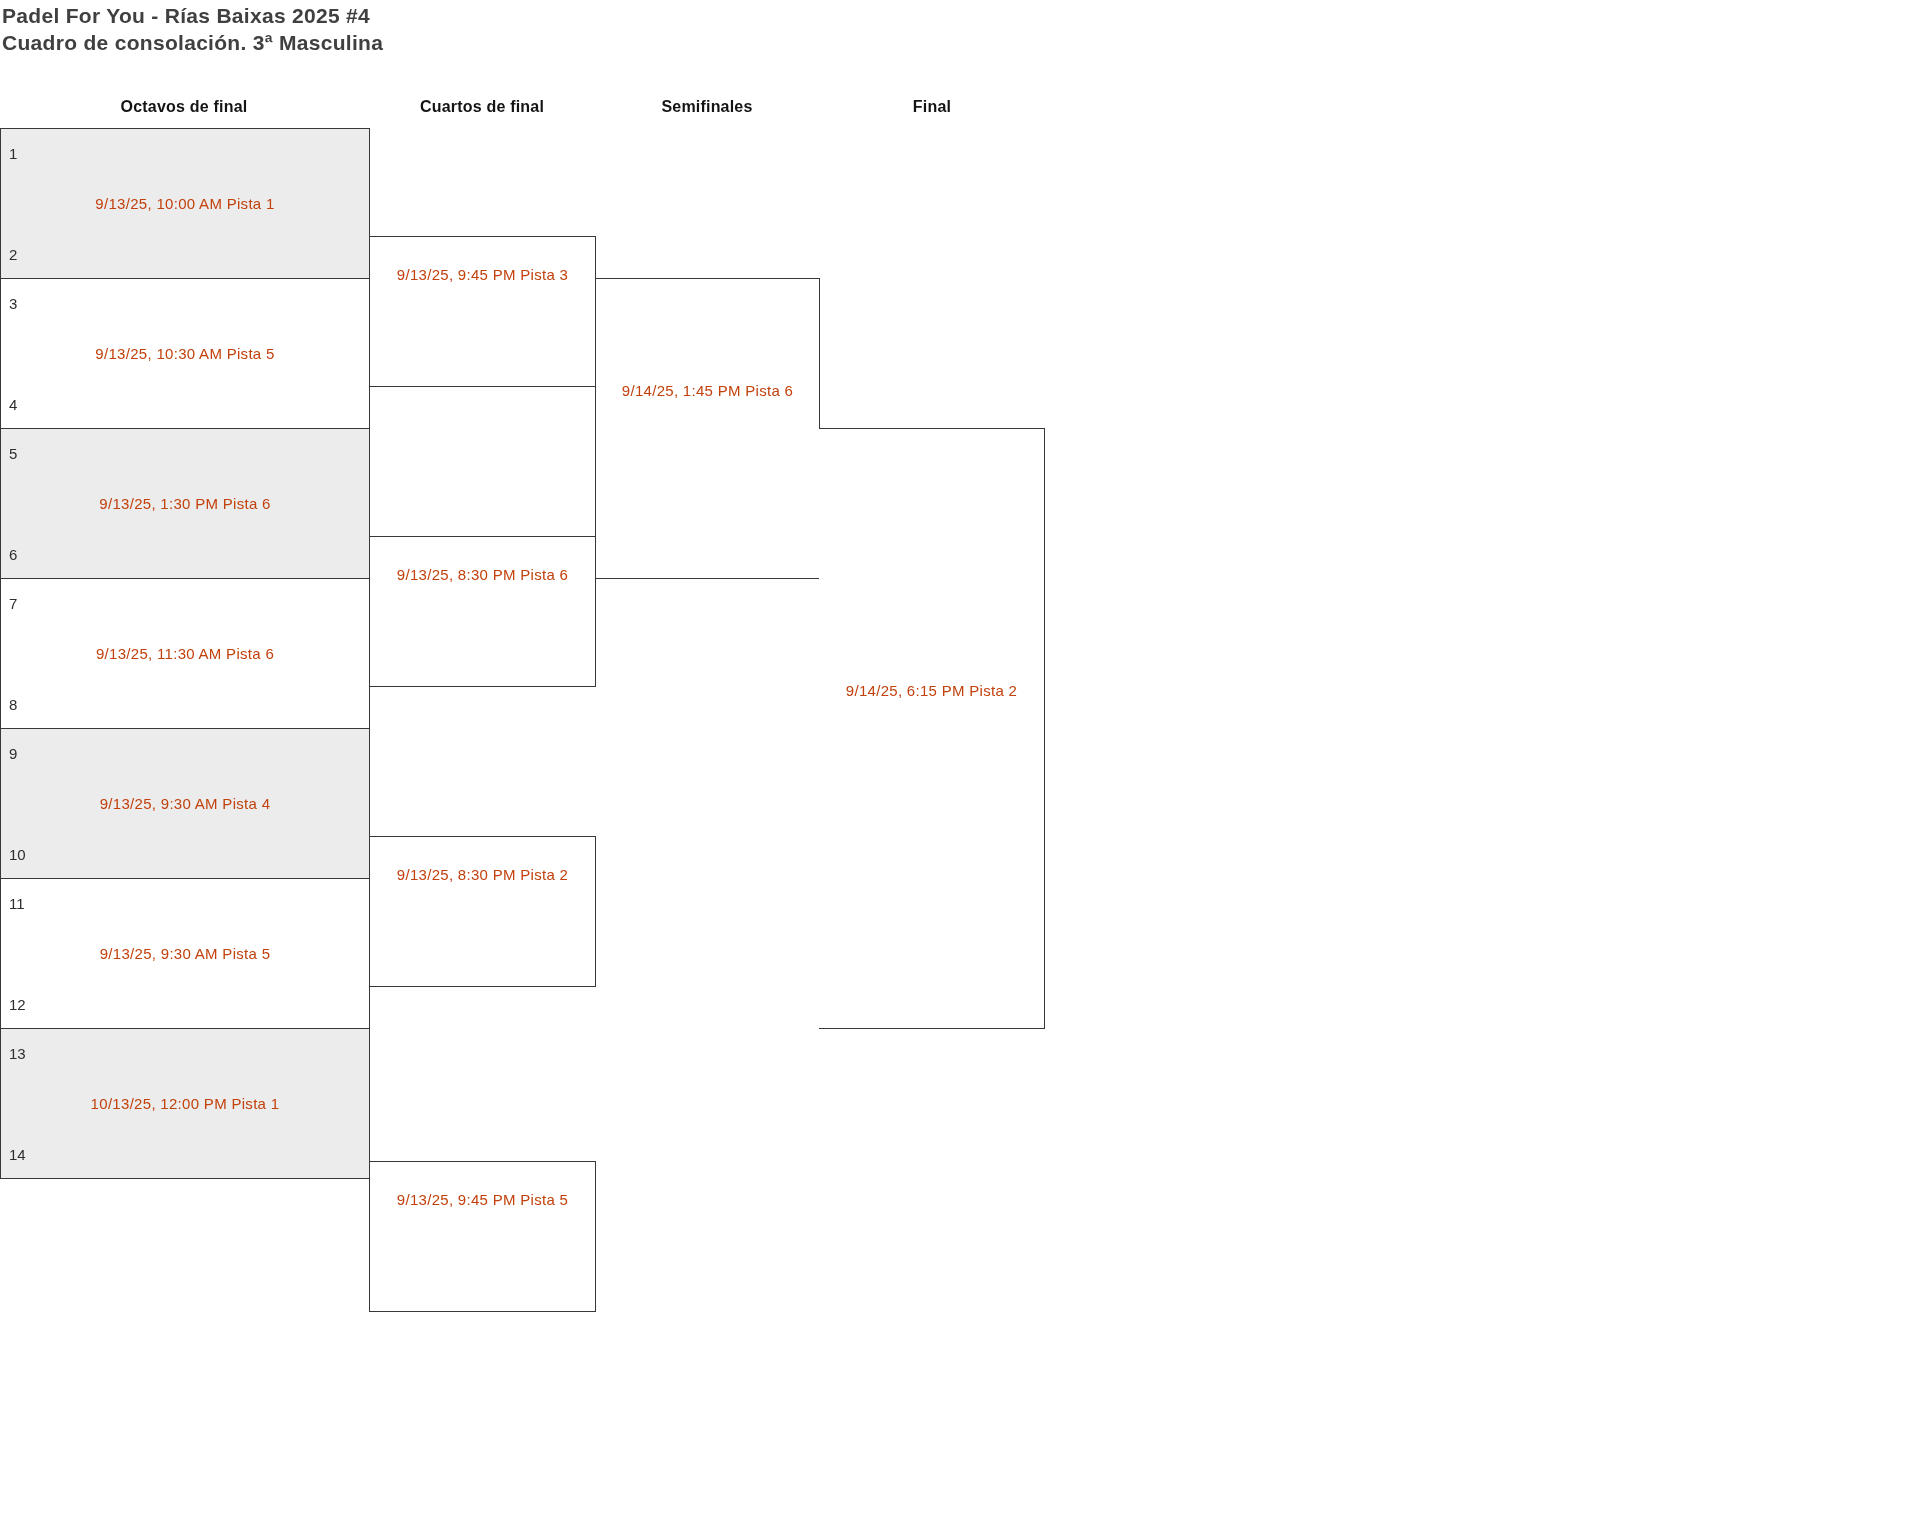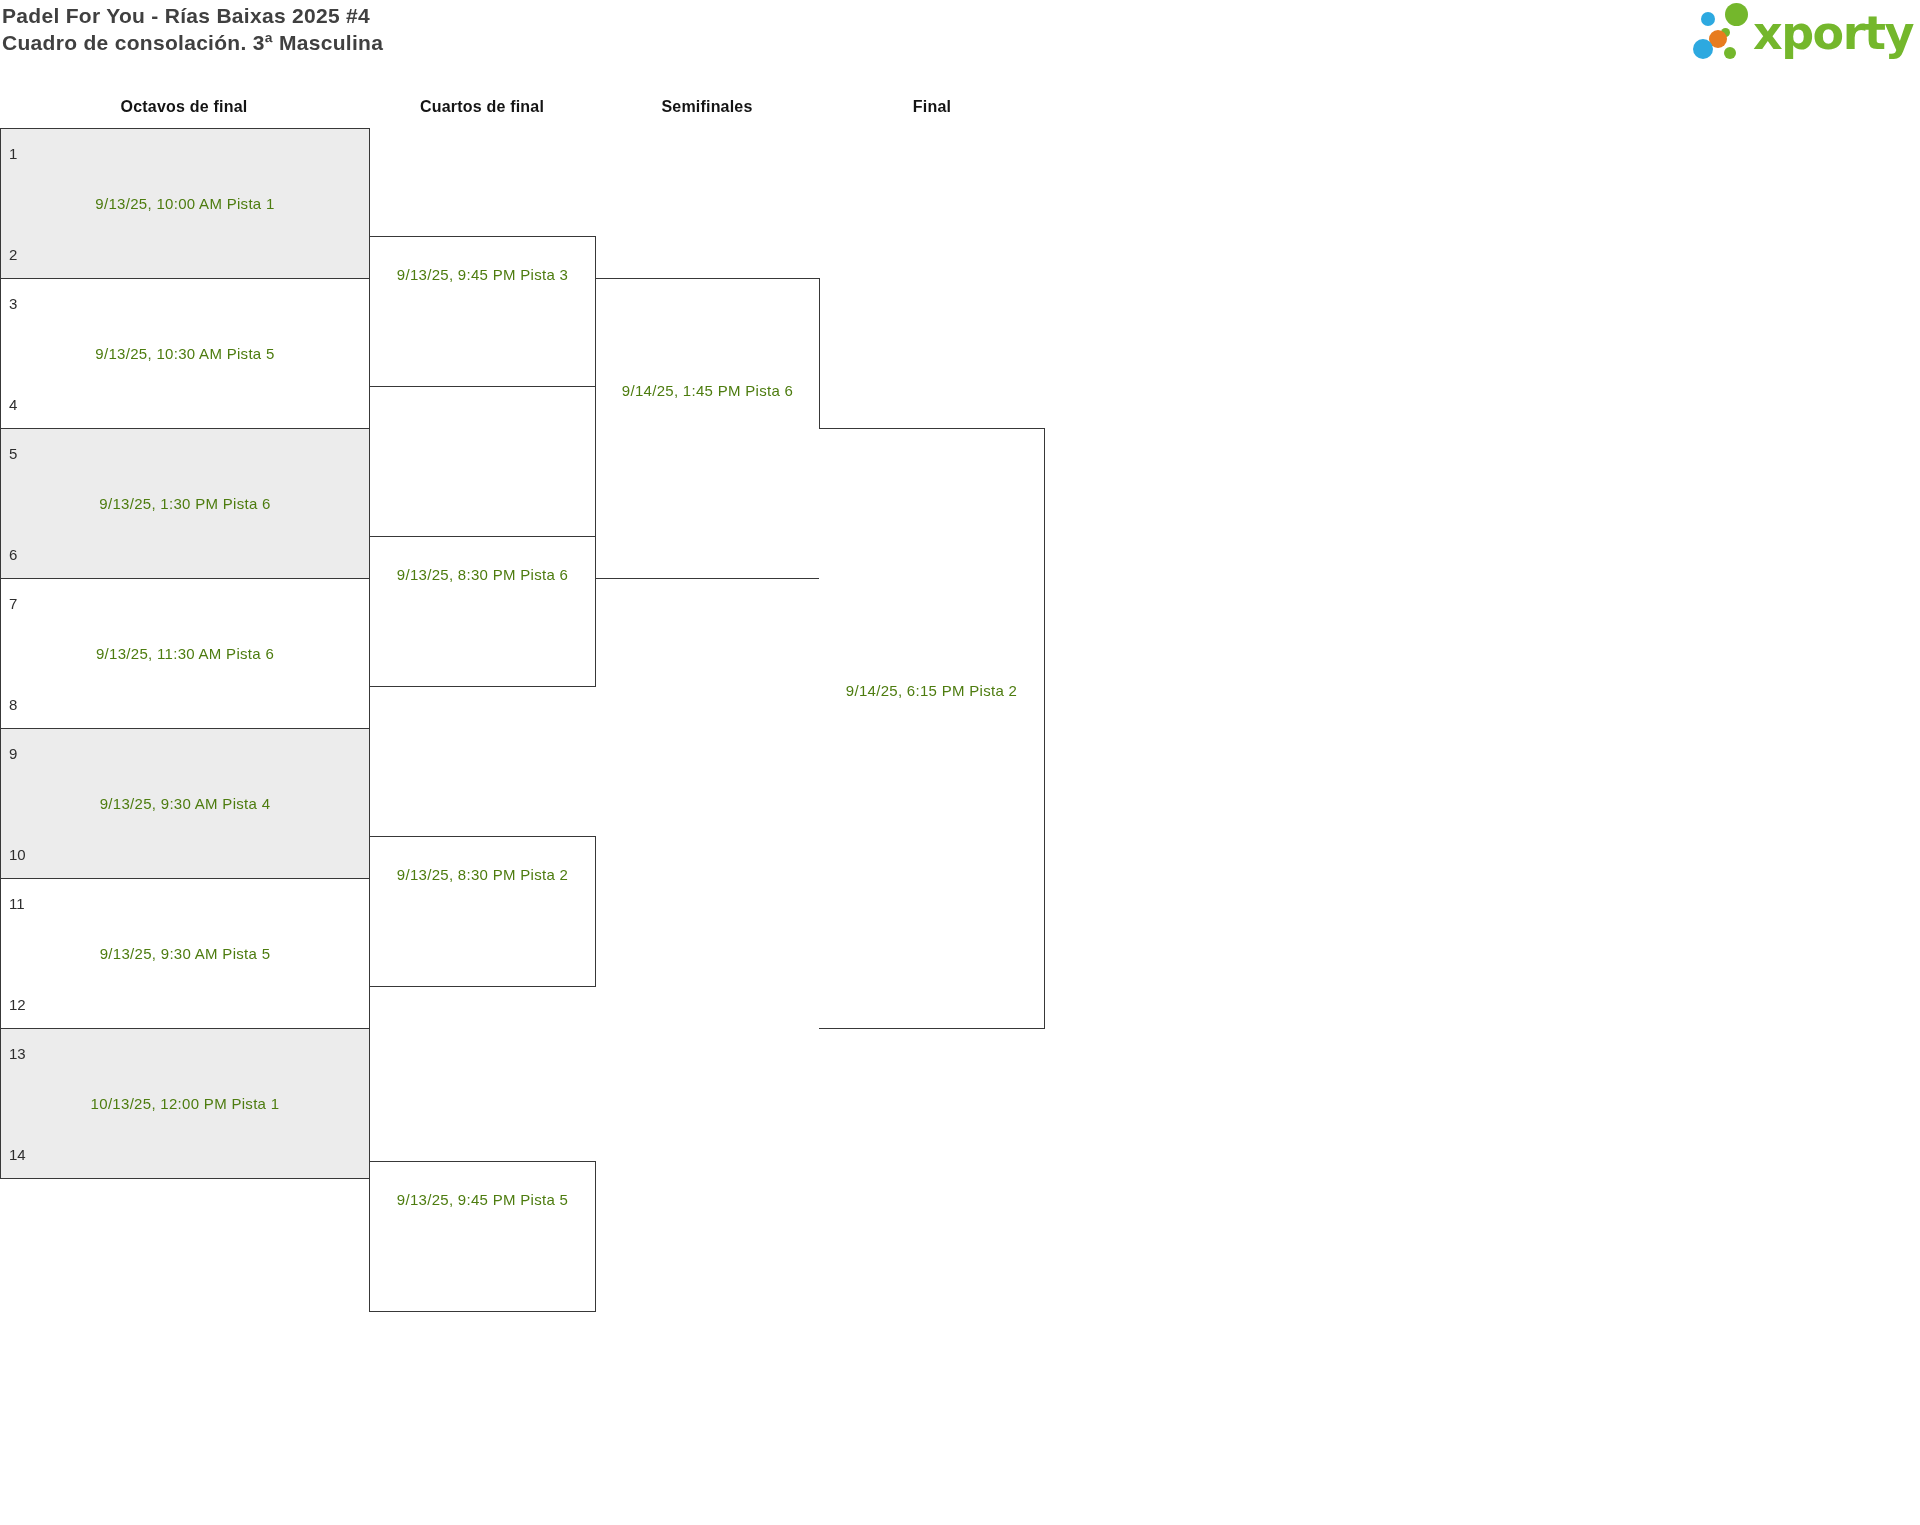--- a/index.html
+++ b/index.html
@@ -22,21 +22,21 @@
   .logo-word{position:absolute;left:63px;top:4px;font-size:46px;line-height:58px;
     font-weight:700;color:#74b72c;letter-spacing:-1.5px;font-family:"DejaVu Sans","Liberation Sans",sans-serif;}
   
   .round-header{position:absolute;top:98px;width:300px;text-align:center;
     font-size:16px;font-weight:600;line-height:18px;color:#141414;letter-spacing:.2px;}
   
   .box{position:absolute;box-sizing:border-box;border:1px solid #383838;background:#ffffff;}
   .box.shaded{background:#ececec;}
   .box.open-left{border-left:none;}
   .match-label{position:absolute;left:0;right:0;text-align:center;
-    font-size:15px;line-height:20px;color:#4d7c0f;letter-spacing:.3px;white-space:nowrap;}
+    font-size:15px;line-height:20px;color:#c2410c;letter-spacing:.3px;white-space:nowrap;}
   .seed{position:absolute;left:8px;font-size:15px;line-height:15px;color:#2e2e2e;}
   .seed.top{top:17px;}
   .seed.bot{bottom:16px;}
   
   .col-r16{left:0;width:370px;height:151px;}
   .col-qf {left:369px;width:227px;height:151px;margin-top:33px;}
   .col-sf {left:595px;width:225px;height:301px;}
   .col-f  {left:819px;width:226px;height:601px;}
   .col-r16 .match-label{top:65px;}
   .col-qf  .match-label{top:28px;}
@@ -46,29 +46,20 @@
 </head>
 <body>
 
 <div id="canvas">
 
   <div class="title-block">
     <div class="title-line">Padel For You - Rías Baixas 2025 #4</div>
     <div class="title-line">Cuadro de consolación. 3ª Masculina</div>
   </div>
 
-  <div class="logo">
-    <span class="dot dot-blue-small"></span>
-    <span class="dot dot-green-big"></span>
-    <span class="dot dot-green-tiny"></span>
-    <span class="dot dot-orange"></span>
-    <span class="dot dot-blue-big"></span>
-    <span class="dot dot-green-small"></span>
-    <span class="logo-word">xporty</span>
-  </div>
 
   <div class="round-header" style="left:34px;">Octavos de final</div>
   <div class="round-header" style="left:332px;">Cuartos de final</div>
   <div class="round-header" style="left:557px;">Semifinales</div>
   <div class="round-header" style="left:782px;">Final</div>
 
   <div class="box col-r16 shaded" style="top:128px;">
     <span class="seed top">1</span>
     <div class="match-label">9/13/25, 10:00 AM Pista 1</div>
     <span class="seed bot">2</span>

